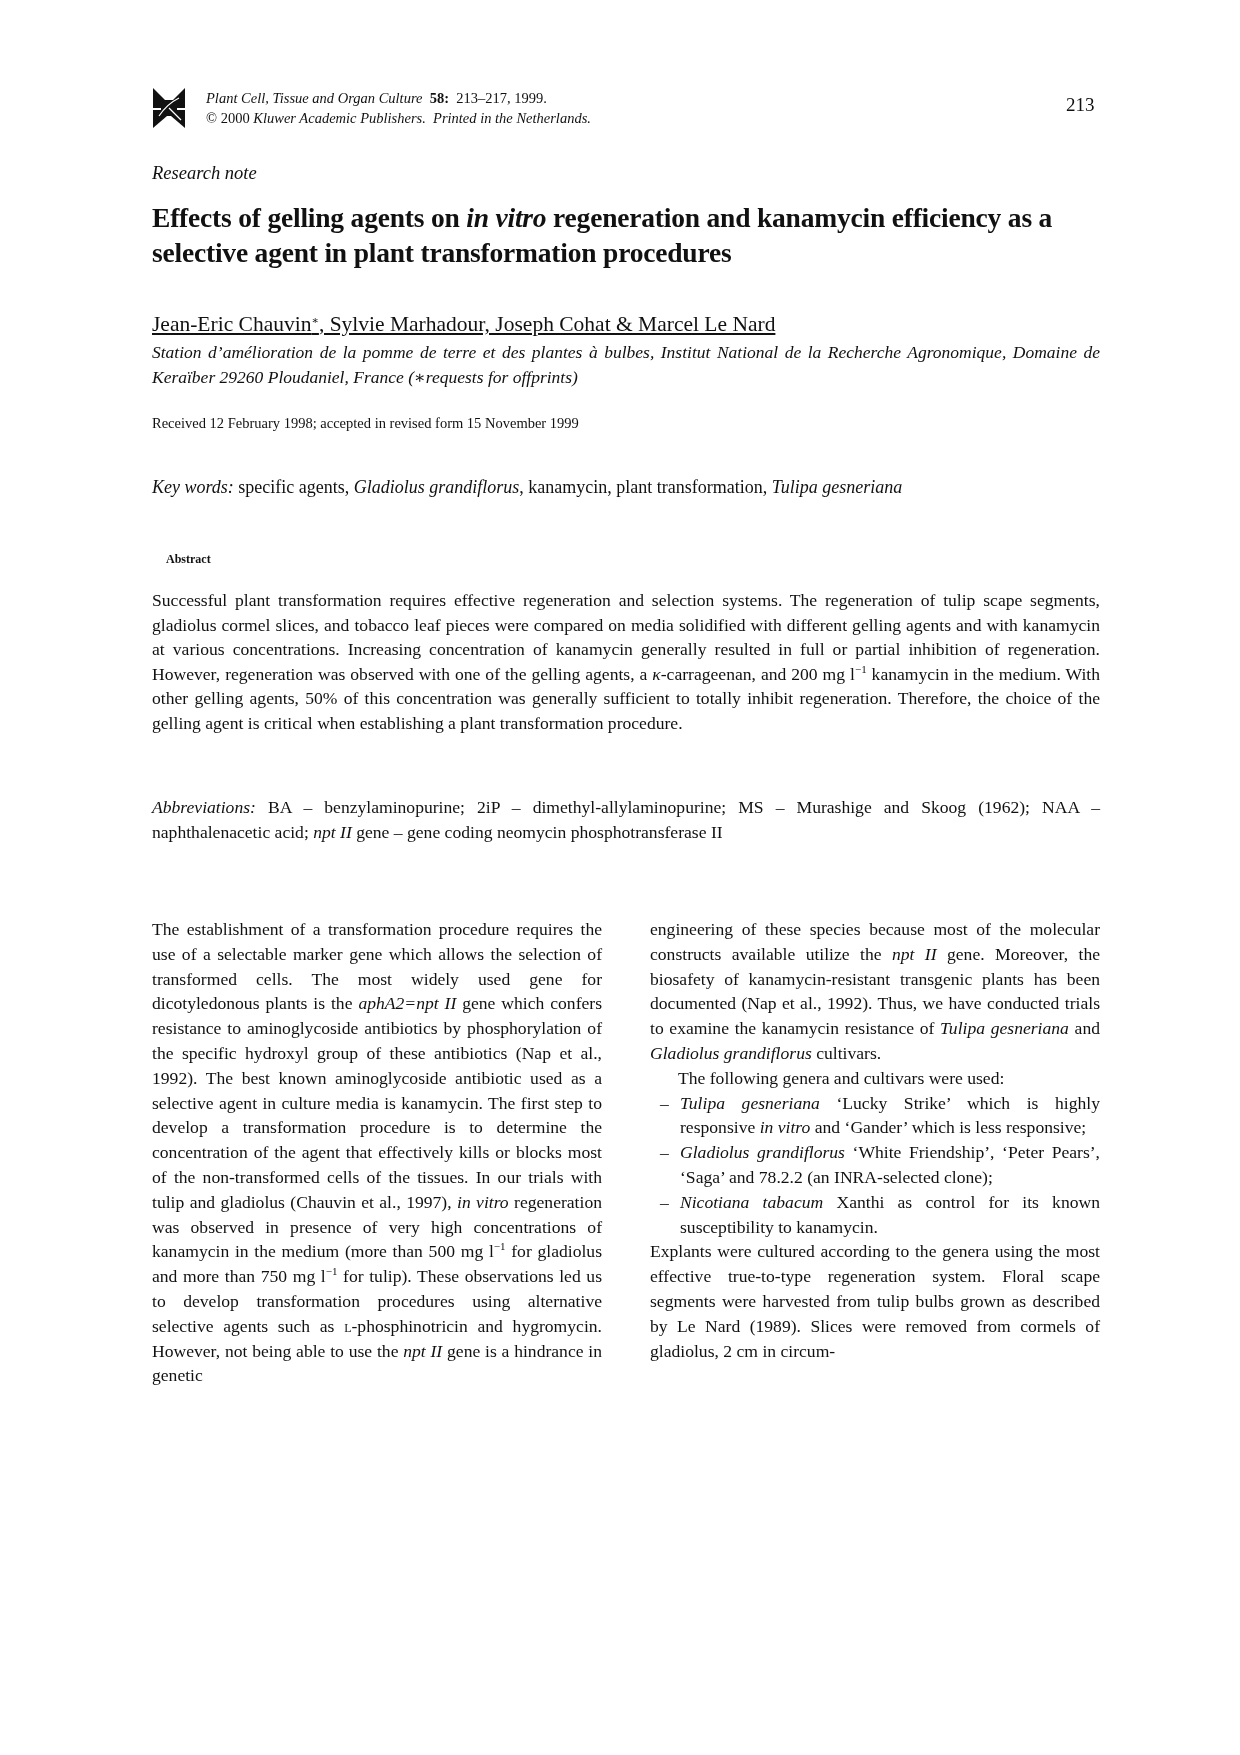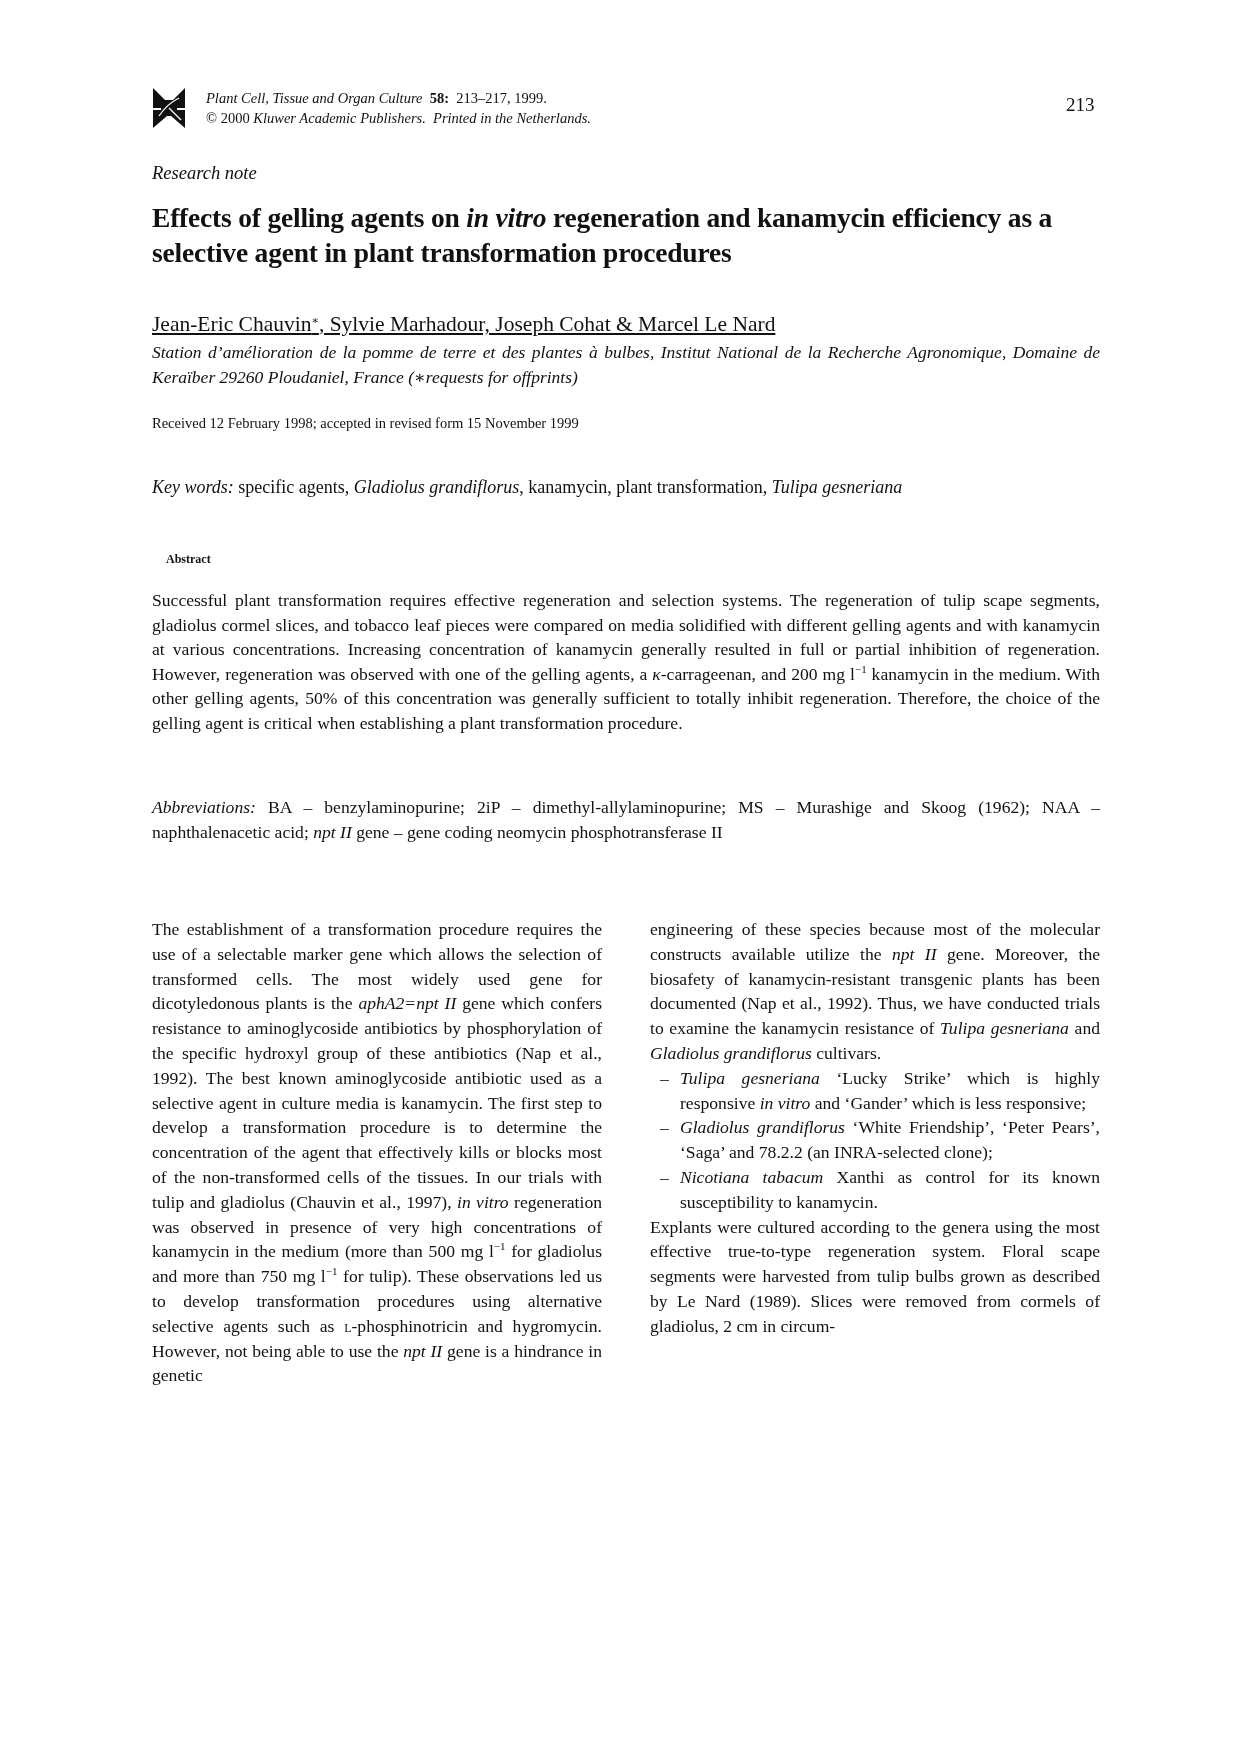--- a/index.html
+++ b/index.html
@@ -82,17 +82,18 @@
 <div class="abs abstract"><span>Successful plant transformation requires effective regeneration and selection systems. The regeneration of tulip scape segments, gladiolus cormel slices, and tobacco leaf pieces were compared on media solidified with different gelling agents and with kanamycin at various concentrations. Increasing concentration of kanamycin generally resulted in full or partial inhibition of regeneration. However, regeneration was observed with one of the gelling agents, a </span><span class="i">κ</span><span>-carrageenan, and 200 mg l</span><sup>−1</sup><span> kanamycin in the medium. With other gelling agents, 50% of this concentration was generally sufficient to totally inhibit regeneration. Therefore, the choice of the gelling agent is critical when establishing a plant transformation procedure.</span></div>
 
 <div class="abs abbr"><span class="i">Abbreviations:</span><span> BA – benzylaminopurine; 2iP – dimethyl-allylaminopurine; MS – Murashige and Skoog (1962); NAA – naphthalenacetic acid; </span><span class="i">npt II</span><span> gene – gene coding neomycin phosphotransferase II</span></div>
 
 <div class="abs col col-left">
   <p><span>The establishment of a transformation procedure requires the use of a selectable marker gene which allows the selection of transformed cells. The most widely used gene for dicotyledonous plants is the </span><span class="i">aphA2=npt II</span><span> gene which confers resistance to aminoglycoside antibiotics by phosphorylation of the specific hydroxyl group of these antibiotics (Nap et al., 1992). The best known aminoglycoside antibiotic used as a selective agent in culture media is kanamycin. The first step to develop a transformation procedure is to determine the concentration of the agent that effectively kills or blocks most of the non-transformed cells of the tissues. In our trials with tulip and gladiolus (Chauvin et al., 1997), </span><span class="i">in vitro</span><span> regeneration was observed in presence of very high concentrations of kanamycin in the medium (more than 500 mg l</span><sup>−1</sup><span> for gladiolus and more than 750 mg l</span><sup>−1</sup><span> for tulip). These observations led us to develop transformation procedures using alternative selective agents such as </span><span class="sc">l</span><span>-phosphinotricin and hygromycin. However, not being able to use the </span><span class="i">npt II</span><span> gene is a hindrance in genetic</span></p>
 </div>
 
 <div class="abs col col-right">
   <p><span>engineering of these species because most of the molecular constructs available utilize the </span><span class="i">npt II</span><span> gene. Moreover, the biosafety of kanamycin-resistant transgenic plants has been documented (Nap et al., 1992). Thus, we have conducted trials to examine the kanamycin resistance of </span><span class="i">Tulipa gesneriana</span><span> and </span><span class="i">Gladiolus grandiflorus</span><span> cultivars.</span></p>
+  <p class="indent">The following genera and cultivars were used:</p>
   <p class="dash-item"><span class="dash">–</span><span class="i">Tulipa gesneriana</span><span> ‘Lucky Strike’ which is highly responsive </span><span class="i">in vitro</span><span> and ‘Gander’ which is less responsive;</span></p>
   <p class="dash-item"><span class="dash">–</span><span class="i">Gladiolus grandiflorus</span><span> ‘White Friendship’, ‘Peter Pears’, ‘Saga’ and 78.2.2 (an INRA-selected clone);</span></p>
   <p class="dash-item"><span class="dash">–</span><span class="i">Nicotiana tabacum</span><span> Xanthi as control for its known susceptibility to kanamycin.</span></p>
   <p>Explants were cultured according to the genera using the most effective true-to-type regeneration system. Floral scape segments were harvested from tulip bulbs grown as described by Le Nard (1989). Slices were removed from cormels of gladiolus, 2 cm in circum-</p>
 </div>
 
 </body></html>

